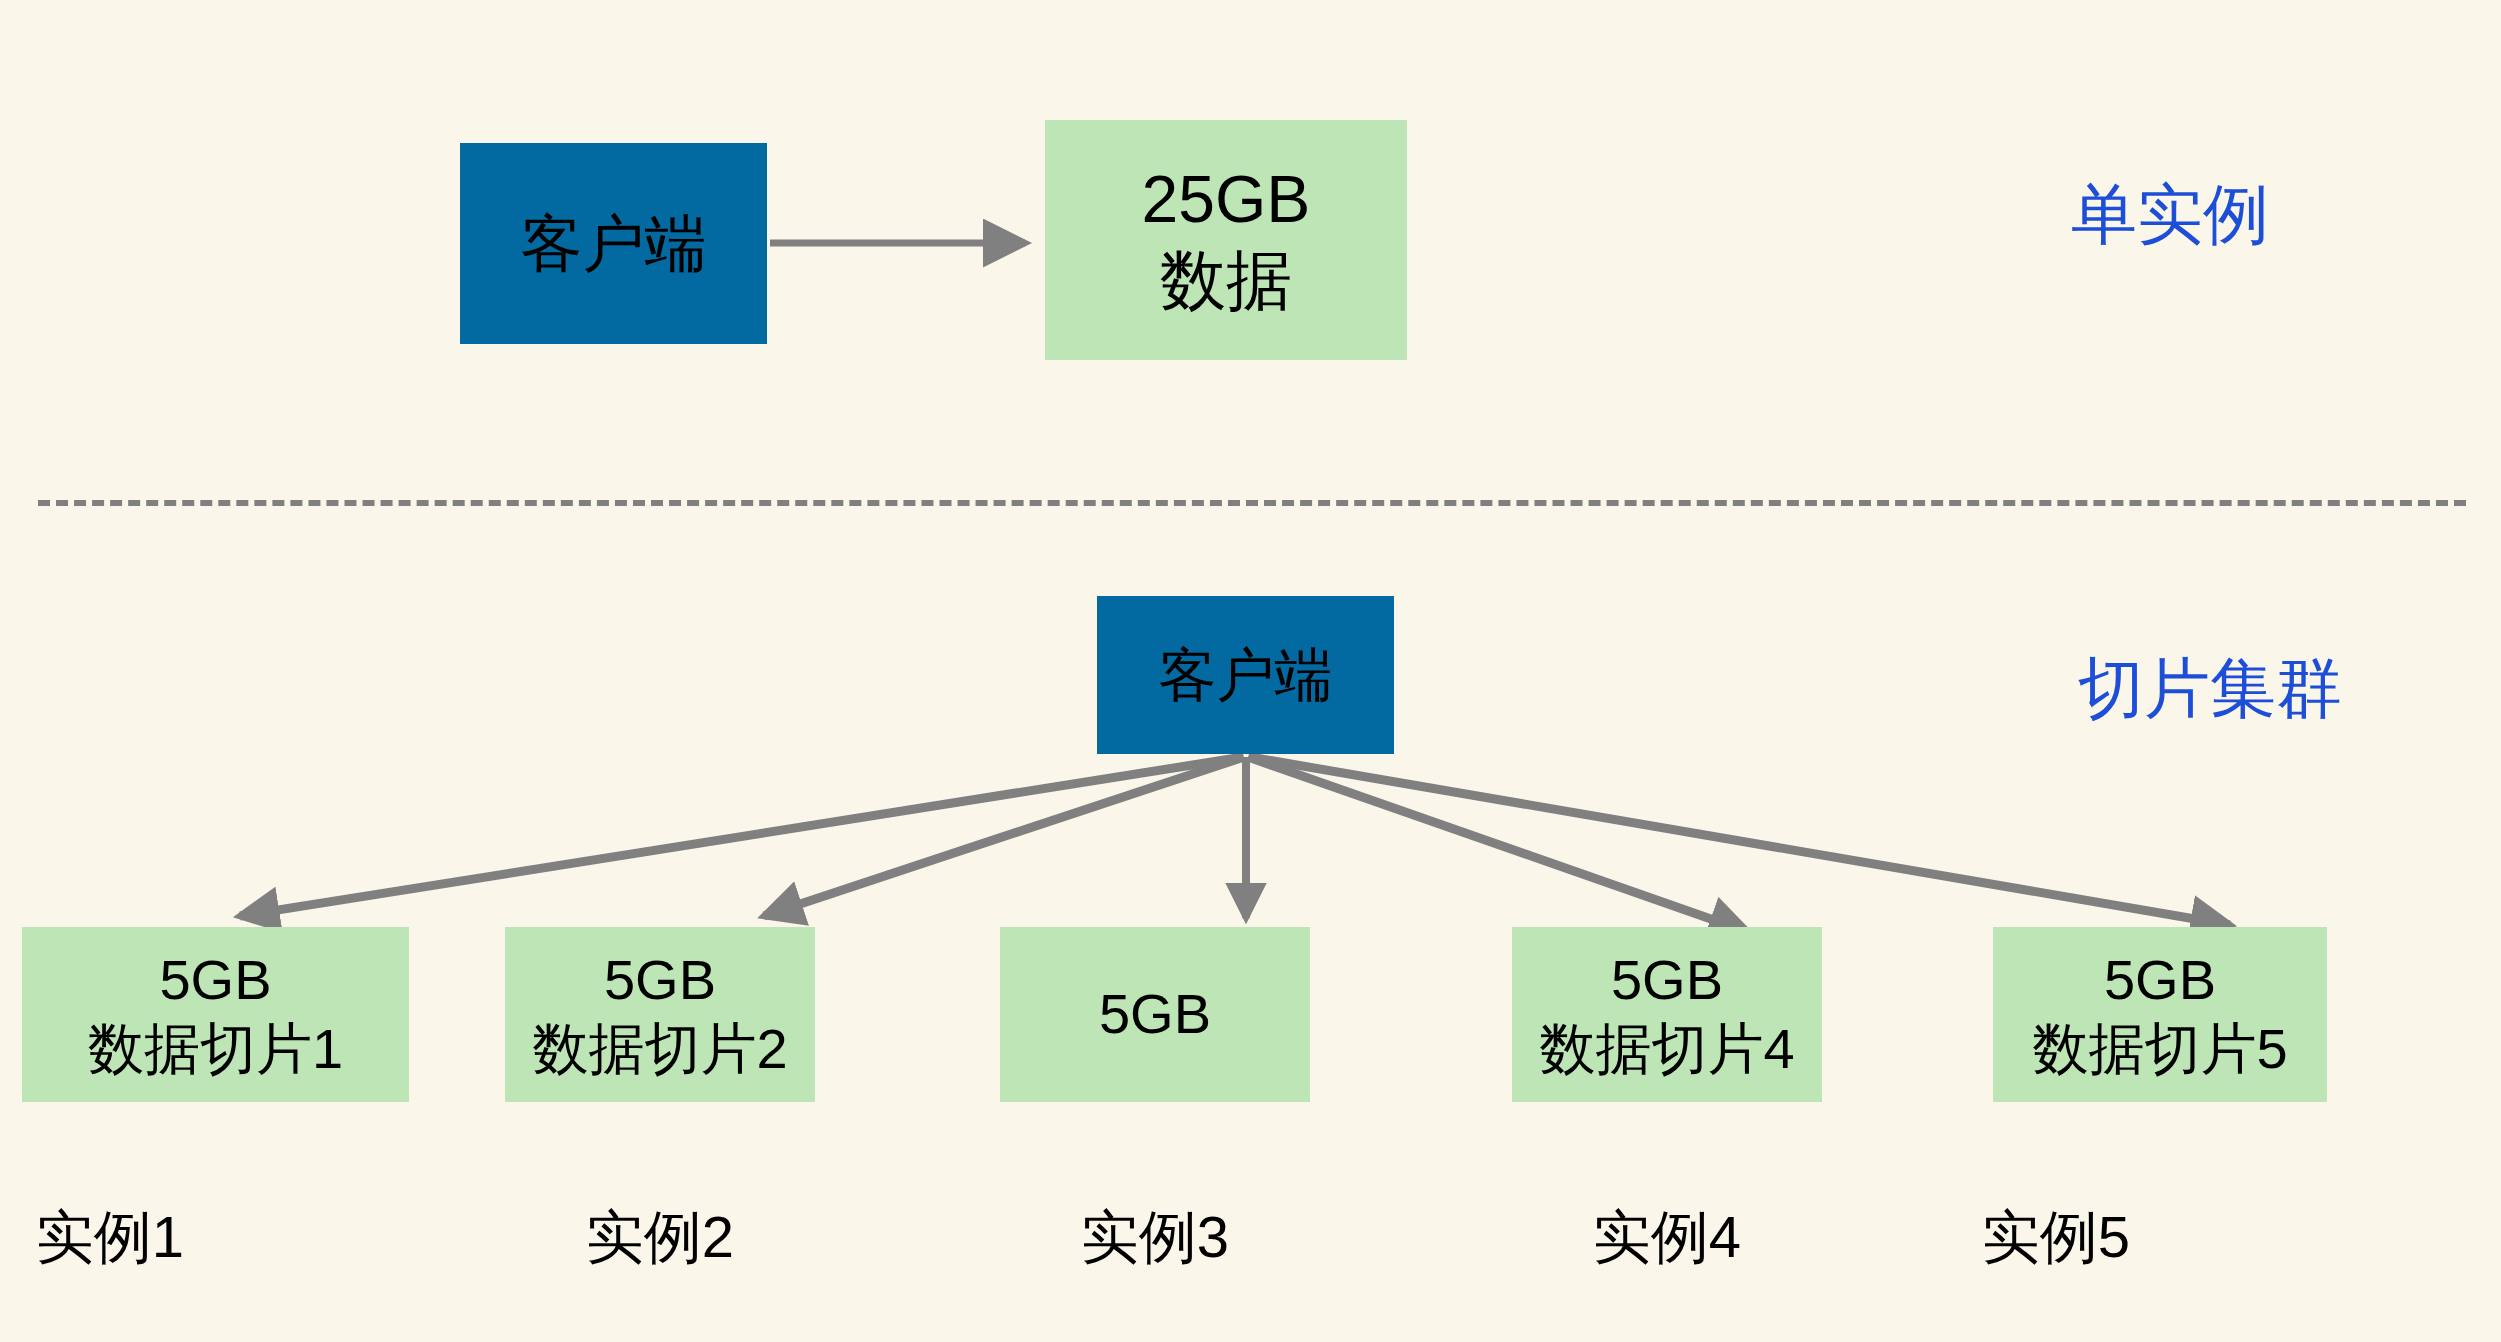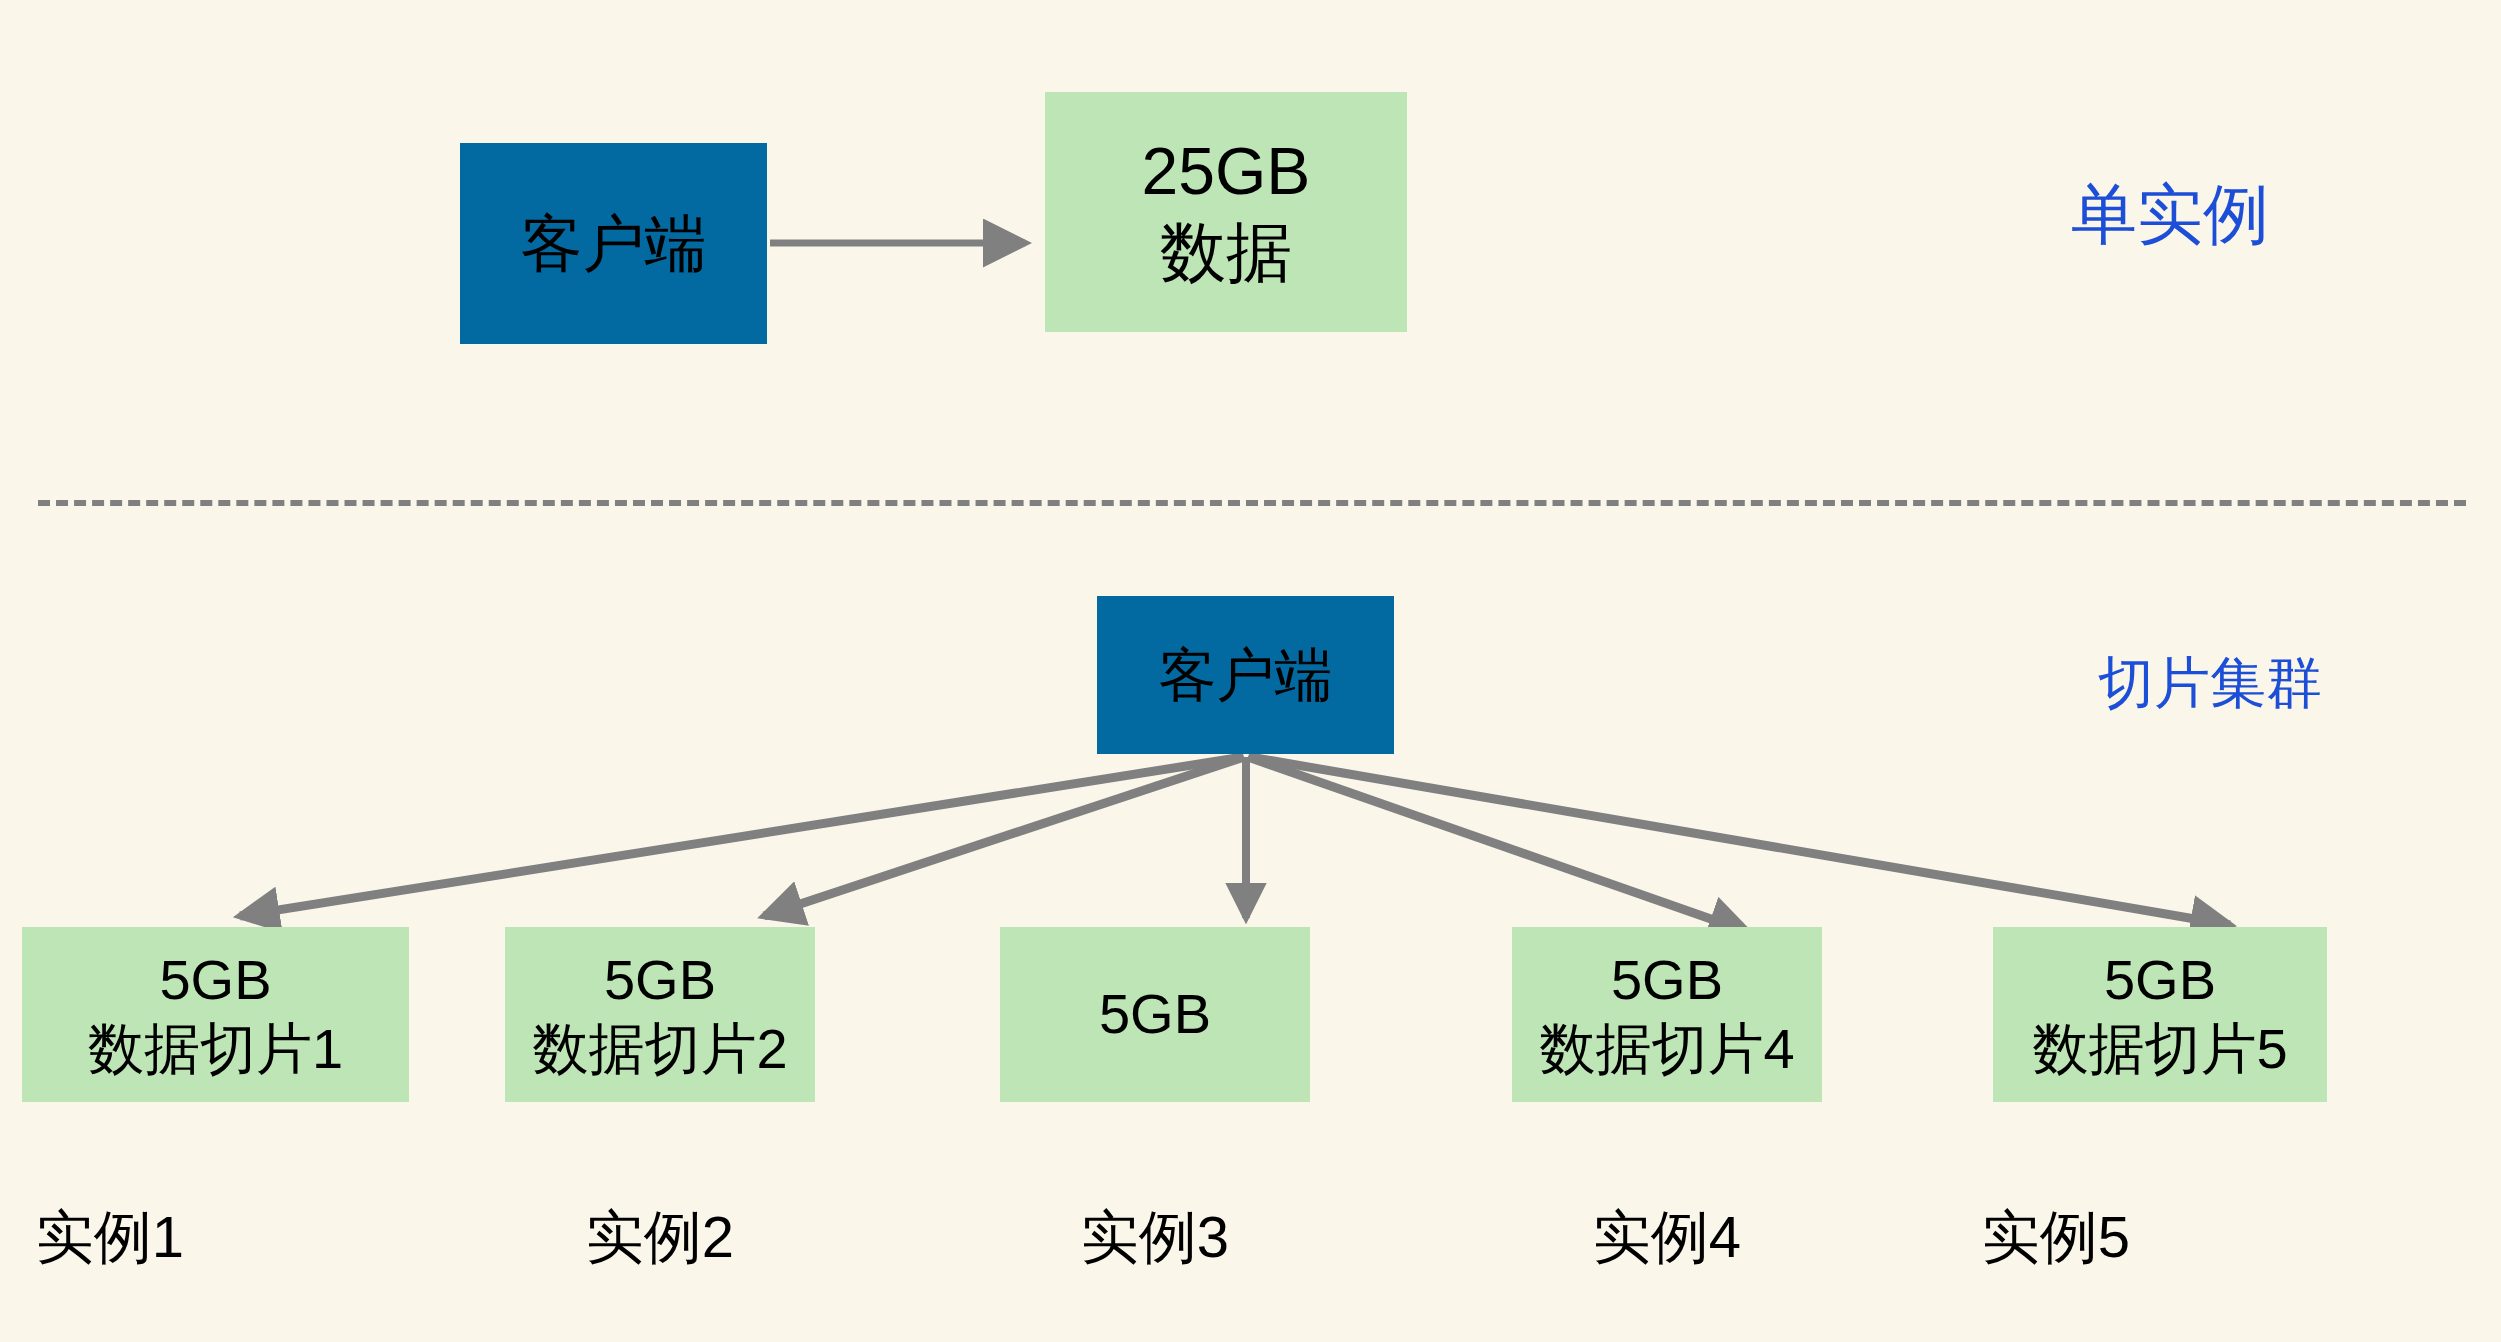--- a/index.html
+++ b/index.html
@@ -64,21 +64,21 @@
   
   #client-top {
     left: 460px;
     top: 143px;
     width: 307px;
     height: 201px;
     font-size: 62px;
   }
   #data-top {
     left: 1045px;
-    top: 92px;
+    top: 120px;
     width: 362px;
     height: 240px;
     font-size: 66px;
   }
   #label-single {
     left: 2010px;
     top: 178px;
     width: 320px;
     font-size: 66px;
   }
@@ -98,21 +98,21 @@
     left: 1097px;
     top: 596px;
     width: 297px;
     height: 158px;
     font-size: 58px;
   }
   #label-cluster {
     left: 2040px;
     top: 652px;
     width: 340px;
-    font-size: 56px;
+    font-size: 66px;
   }
 
   
   .shard {
     top: 927px;
     height: 175px;
     font-size: 56px;
   }
   #shard-1 { left: 22px;   width: 387px; }
   #shard-2 { left: 505px;  width: 310px; }

